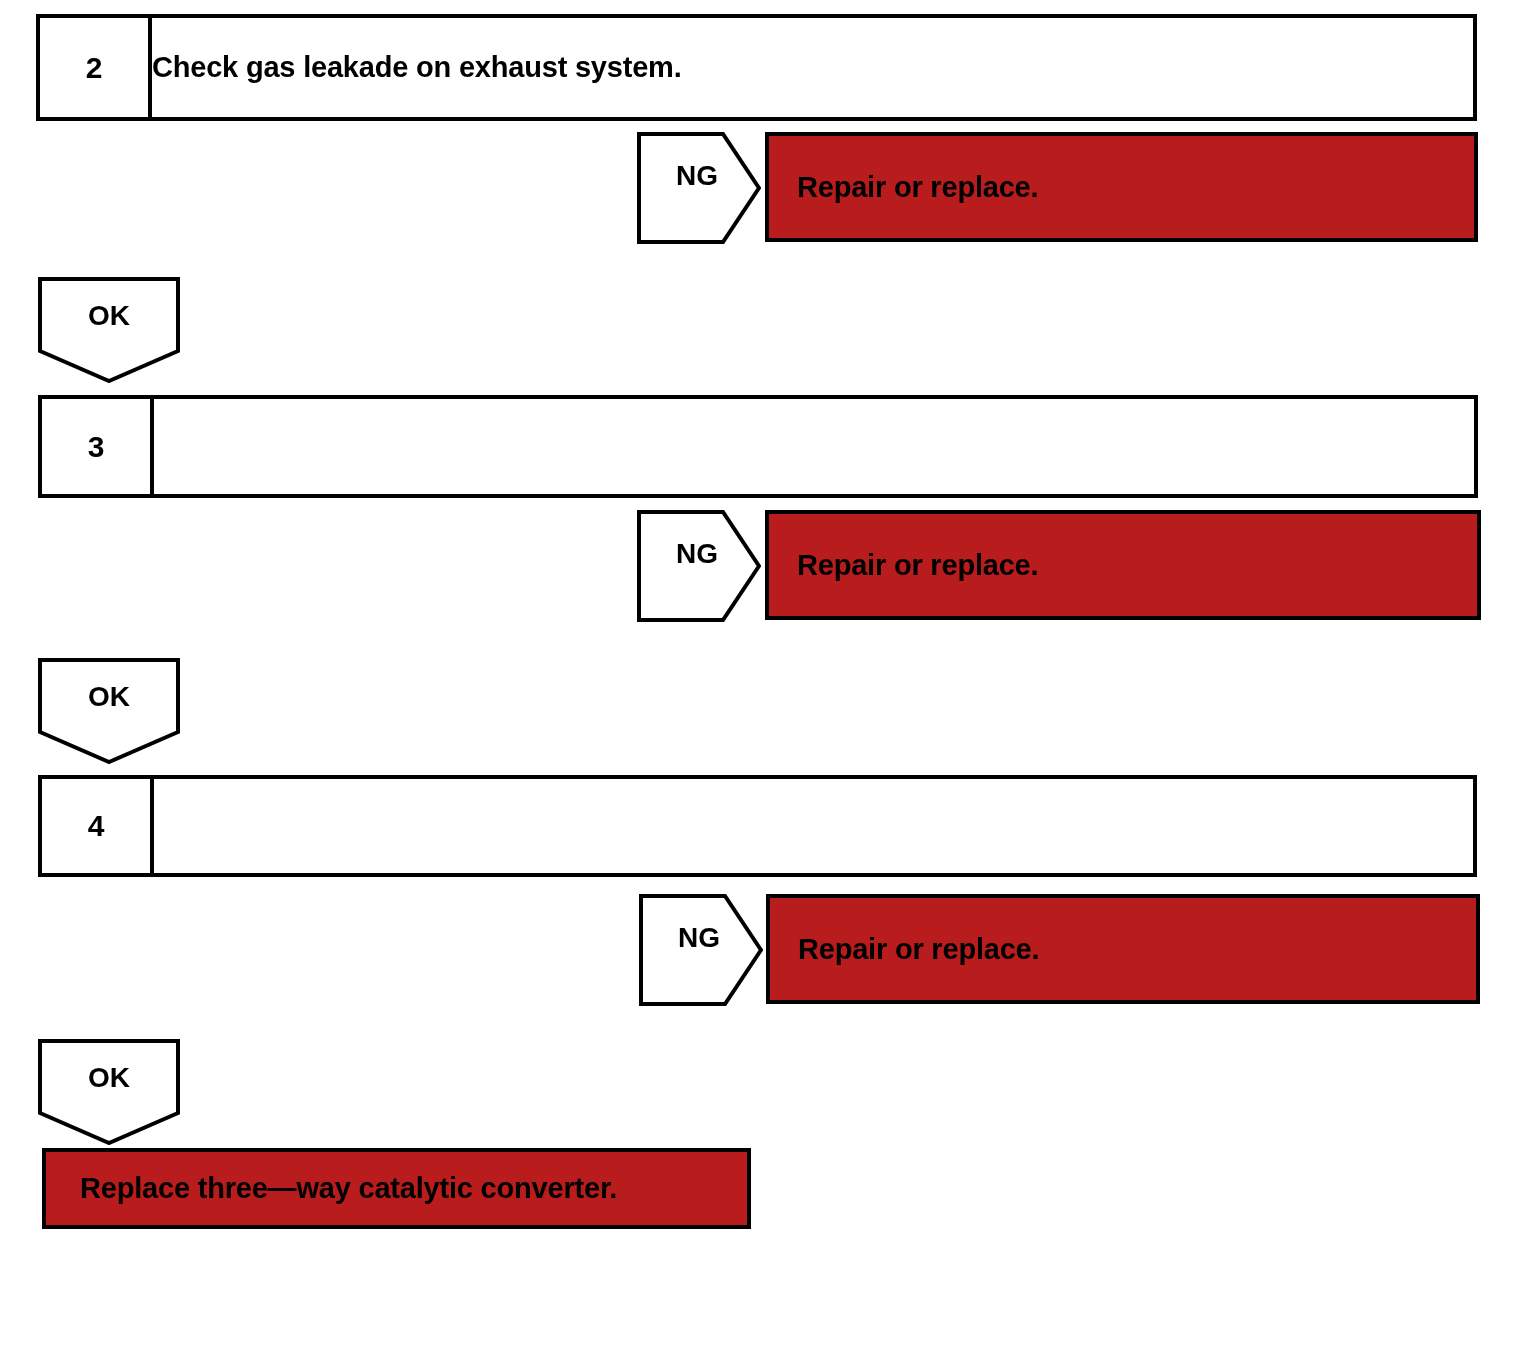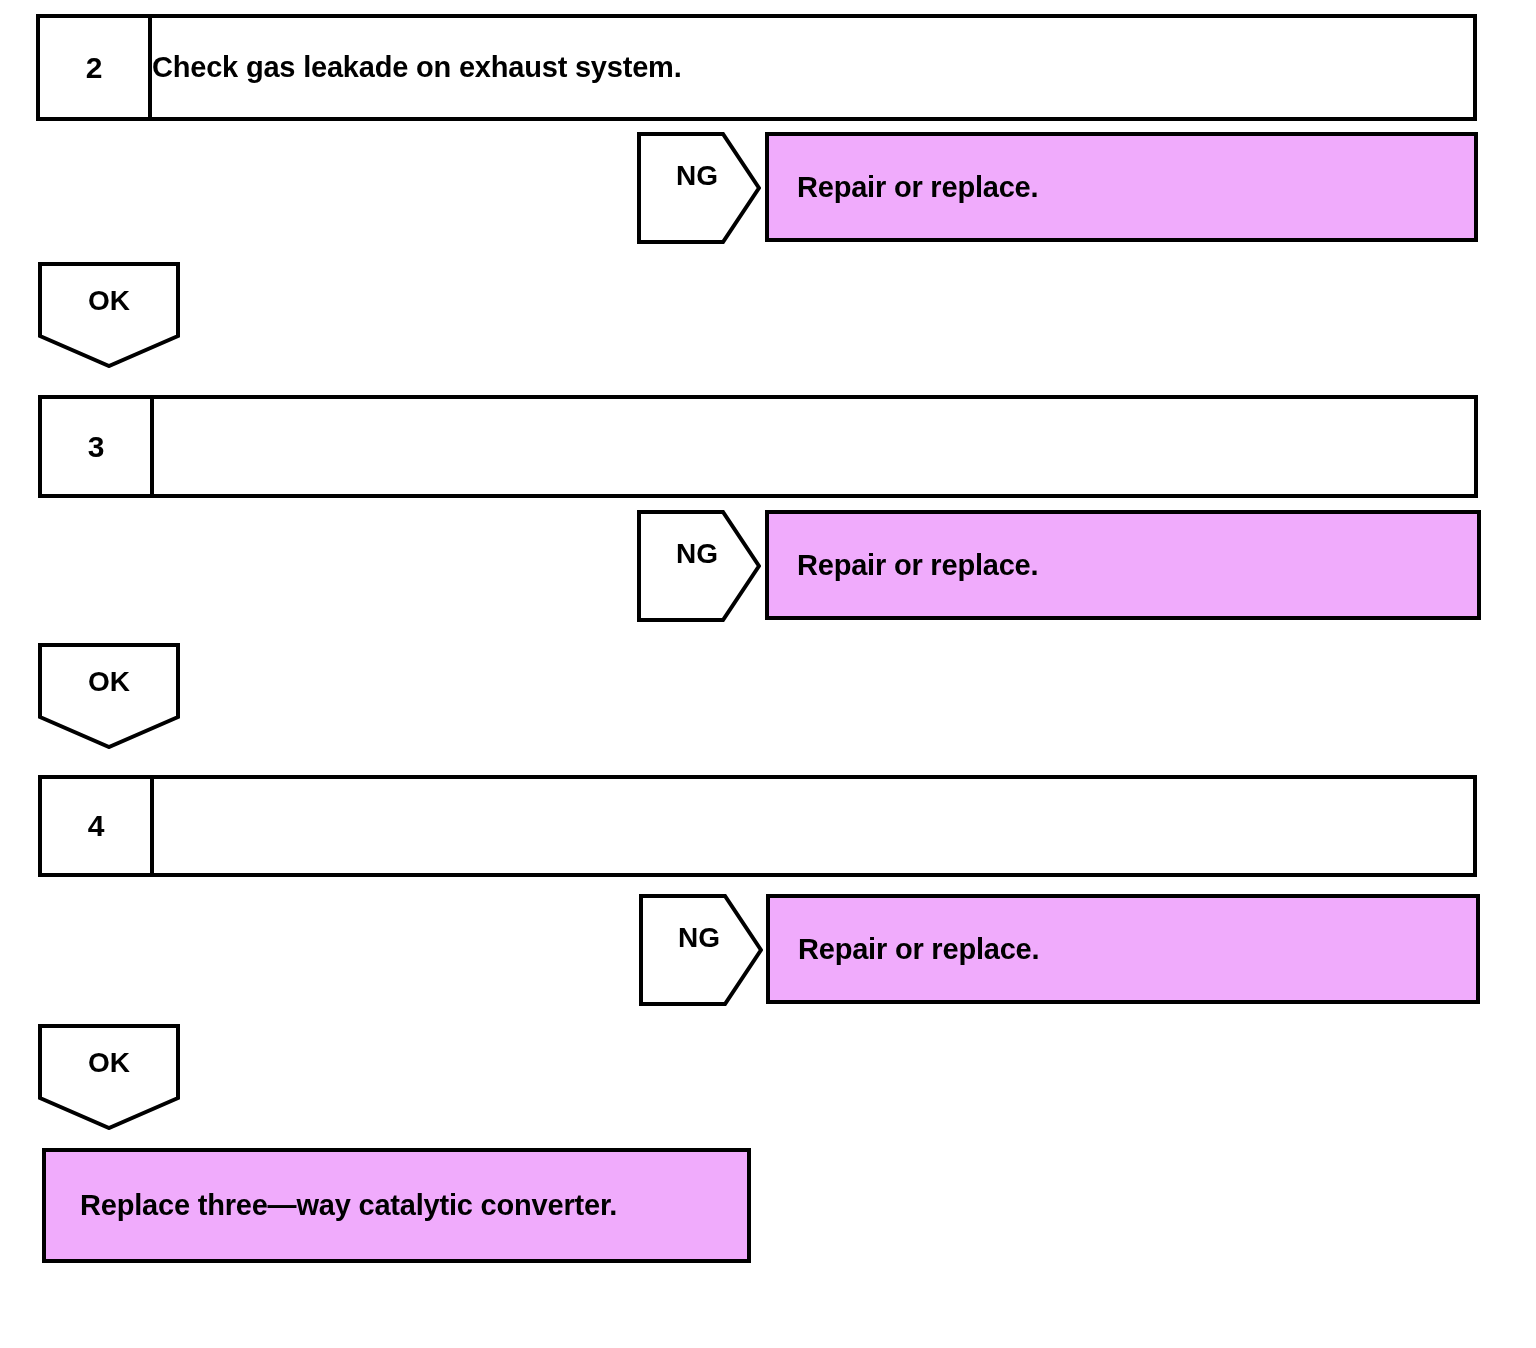--- a/index.html
+++ b/index.html
@@ -52,21 +52,21 @@
     font-weight: bold;
     letter-spacing: -0.2px;
     white-space: nowrap;
   }
 
   
   .plain-box {
     position: absolute;
     box-sizing: border-box;
     border: 4px solid #000;
-    background: #f0abfc;
+    background: #b91c1c;
     display: flex;
     align-items: center;
     padding-left: 28px;
     font-size: 29px;
     font-weight: bold;
     letter-spacing: -0.2px;
     white-space: nowrap;
   }
 
   
@@ -96,20 +96,21 @@
     font-weight: bold;
     letter-spacing: 0px;
     margin-left: 12px;
   }
 
   
   .ok-arrow {
     position: absolute;
     width: 142px;
     height: 106px;
+    margin-top: 15px;
   }
   .ok-arrow svg {
     position: absolute;
     left: 0;
     top: 0;
     width: 142px;
     height: 106px;
     display: block;
   }
   .ok-label {
@@ -182,15 +183,15 @@
   </div>
   <div class="plain-box" style="left:766px; top:894px; width:714px; height:110px;">Repair or replace.</div>
 
   <div class="ok-arrow" style="left:38px; top:1024px;">
     <svg viewBox="0 0 142 106" preserveAspectRatio="none" aria-hidden="true">
       <polygon points="2,2 140,2 140,74 71,104 2,74" fill="#ffffff" stroke="#000000" stroke-width="4" stroke-linejoin="miter"></polygon>
     </svg>
     <div class="ok-label">OK</div>
   </div>
 
-  <div class="plain-box" style="left:42px; top:1148px; width:709px; height:115px; padding-left:34px;">Replace three—way catalytic converter.</div>
+  <div class="plain-box" style="left:42px; top:1148px; width:709px; height:81px; padding-left:34px;">Replace three—way catalytic converter.</div>
 
 </div>
 
 </body></html>

